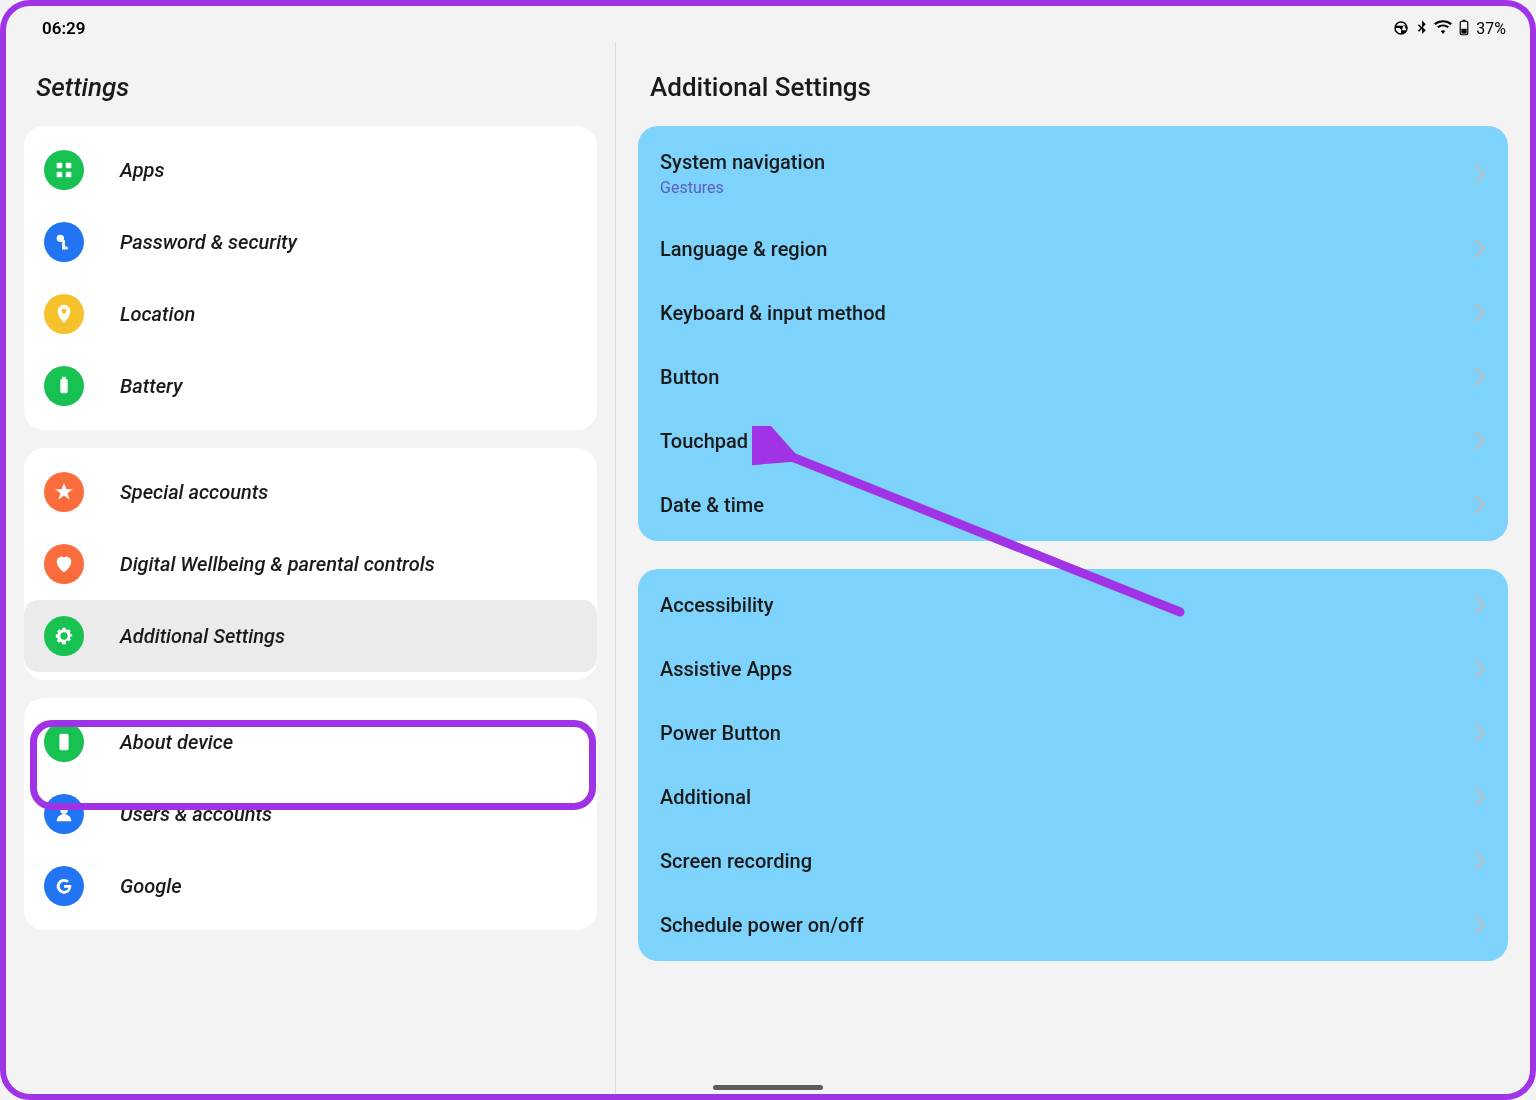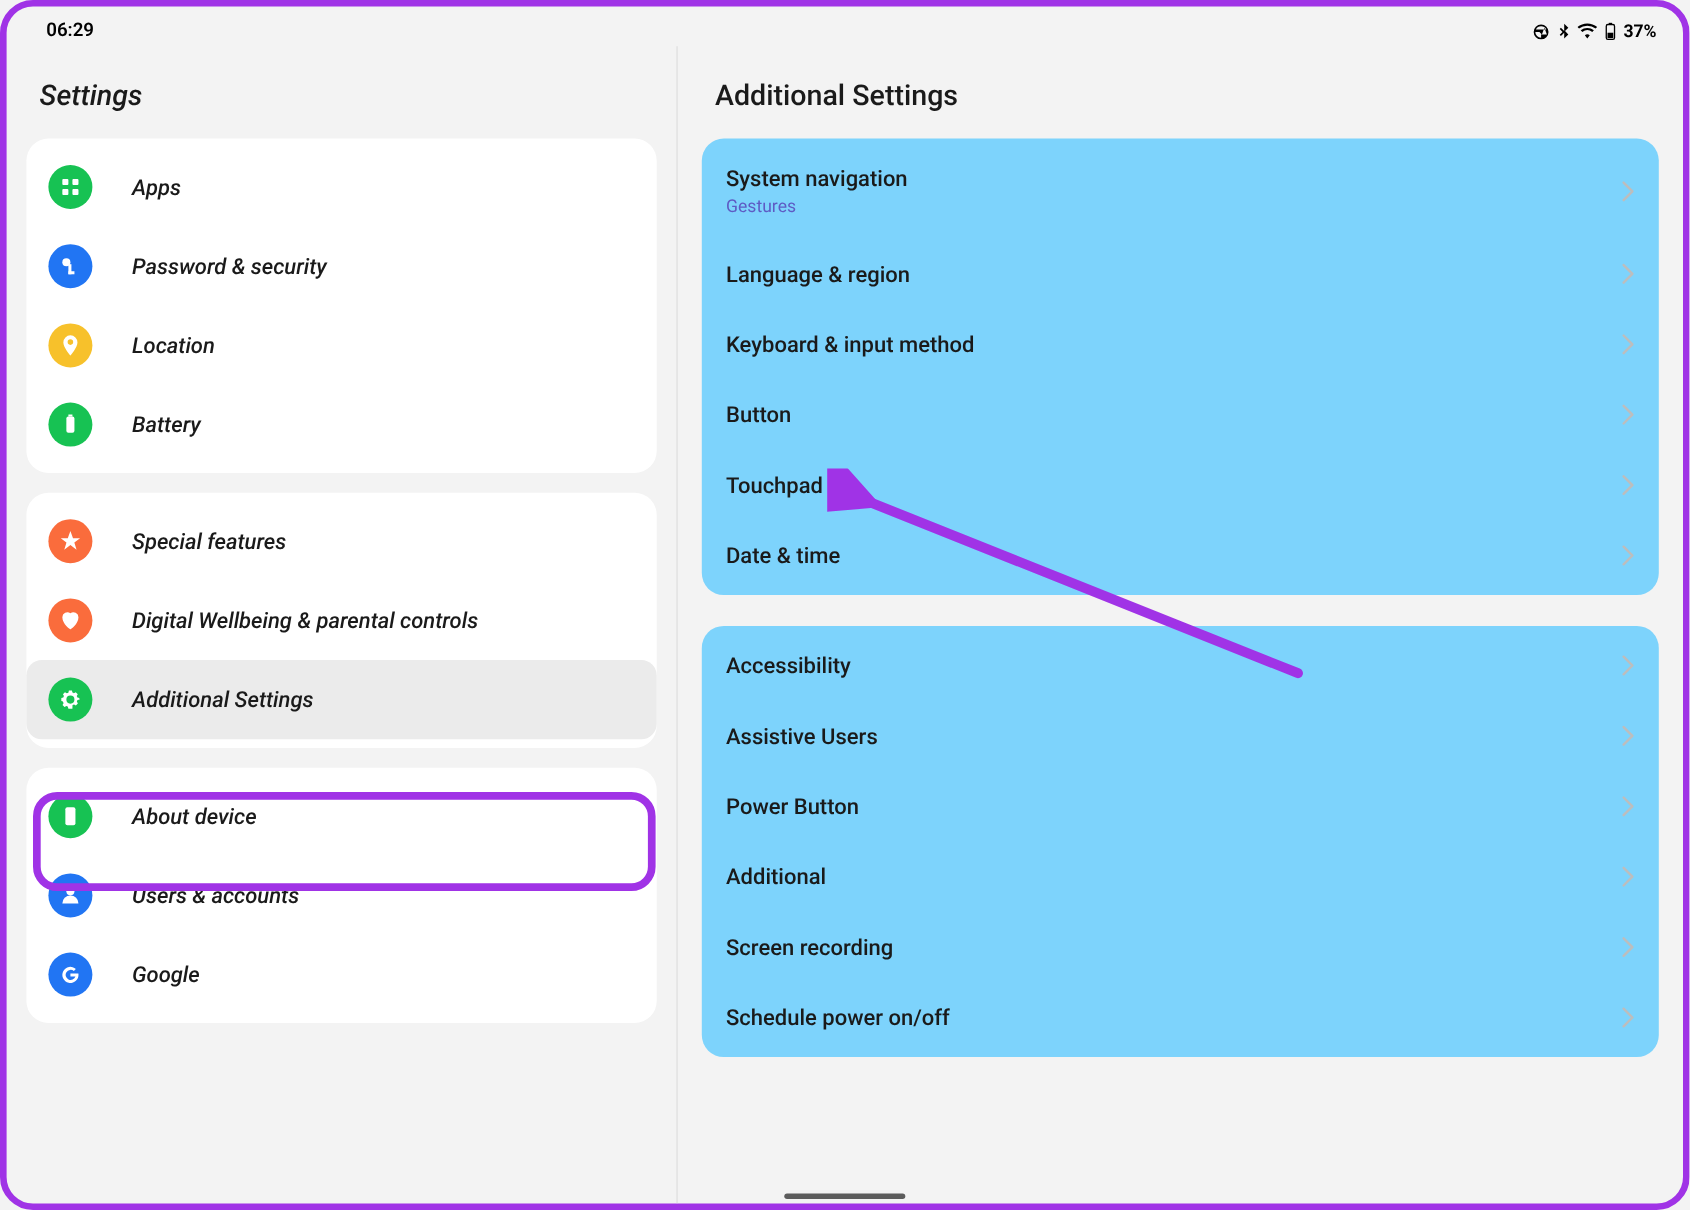--- a/index.html
+++ b/index.html
@@ -22,21 +22,21 @@
   .status-bar {
     display: flex;
     justify-content: space-between;
     align-items: center;
     padding: 8px 24px 0 36px;
     height: 36px;
     font-size: 17px;
     font-weight: 600;
     color: #000;
   }
-  .status-right { display: flex; align-items: flex-end; gap: 3px; font-weight: 700; }
+  .status-right { display: flex; align-items: flex-start; gap: 3px; font-weight: 400; }
   .sb-icon { width: 18px; height: 18px; display: inline-flex; align-items: center; justify-content: center; }
   .sb-icon svg { width: 18px; height: 18px; }
   .main {
     display: flex;
     height: calc(100% - 36px);
     position: relative;
   }
   .sidebar {
     width: 610px;
     height: 100%;
@@ -221,21 +221,21 @@
         </div>
       </div>
 
       <div class="card">
         <div class="menu-item">
           <div class="icon-circ" style="background:#fa6c3c;">
             <svg viewBox="0 0 24 24">
                 <path d="M12 2l2.6 7h7l-5.7 4.4 2.2 7-6.1-4.6L5.9 20.4l2.2-7L2.4 9h7z"></path>
               </svg>
           </div>
-          <span class="menu-label">Special features</span>
+          <span class="menu-label">Special accounts</span>
         </div>
         <div class="menu-item">
           <div class="icon-circ" style="background:#fa6c3c;">
             <svg viewBox="0 0 24 24">
                 <path d="M12 21s-8-5-8-12a5 5 0 0 1 8-4 5 5 0 0 1 8 4c0 7-8 12-8 12z"></path>
               </svg>
           </div>
           <span class="menu-label">Digital Wellbeing &amp; parental controls</span>
         </div>
         <div class="menu-item selected">
@@ -325,21 +325,21 @@
       </div>
 
       <div class="detail-card">
         <div class="detail-row">
           <span class="detail-label">Accessibility</span>
           <span class="chev"><svg viewBox="0 0 12 20">
                 <path d="M2 2l8 8-8 8" fill="none" stroke="#bdbdbd" stroke-width="2.2" stroke-linecap="round" stroke-linejoin="round"></path>
               </svg></span>
         </div>
         <div class="detail-row">
-          <span class="detail-label">Assistive Users</span>
+          <span class="detail-label">Assistive Apps</span>
           <span class="chev"><svg viewBox="0 0 12 20">
                 <path d="M2 2l8 8-8 8" fill="none" stroke="#bdbdbd" stroke-width="2.2" stroke-linecap="round" stroke-linejoin="round"></path>
               </svg></span>
         </div>
         <div class="detail-row">
           <span class="detail-label">Power Button</span>
           <span class="chev"><svg viewBox="0 0 12 20">
                 <path d="M2 2l8 8-8 8" fill="none" stroke="#bdbdbd" stroke-width="2.2" stroke-linecap="round" stroke-linejoin="round"></path>
               </svg></span>
         </div>

